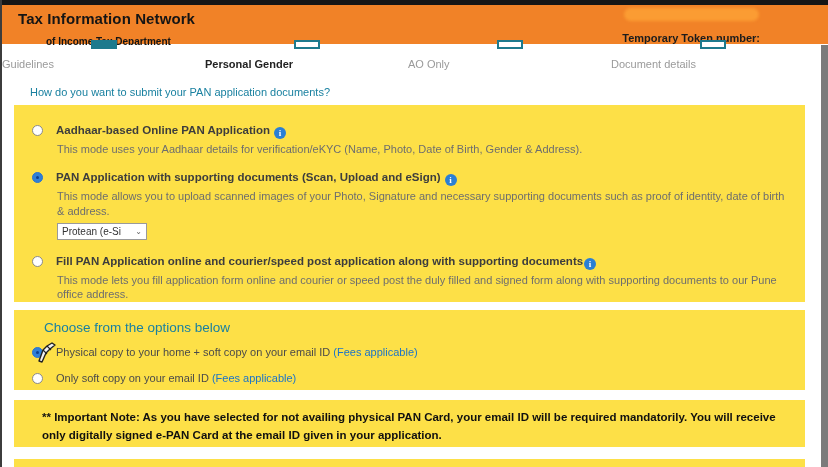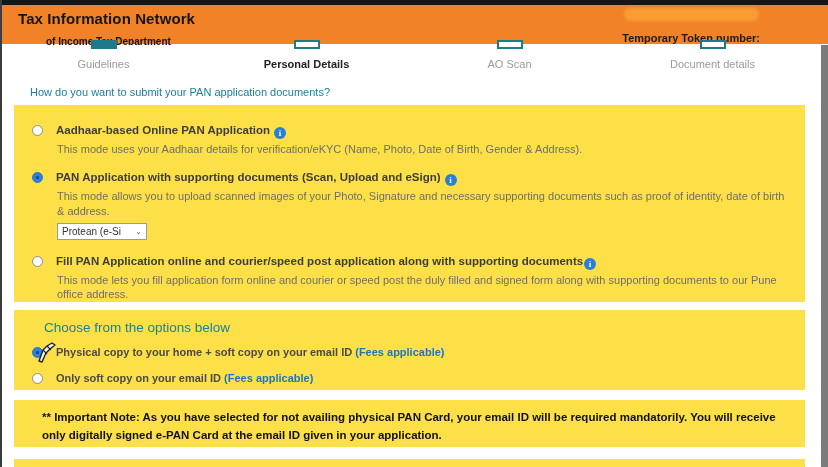--- a/index.html
+++ b/index.html
@@ -13,21 +13,21 @@
   .header{position:absolute;top:5px;left:2px;width:826px;height:39px;background:#F18227;}
   .brand{position:absolute;left:16px;top:5px;}
   .brand-l1{font-size:15px;font-weight:bold;color:#151515;letter-spacing:.1px;}
   .brand-l2{font-size:10px;font-weight:bold;color:#151515;margin-left:28px;margin-top:9px;}
   .token-wrap{position:absolute;right:68px;top:3px;text-align:center;}
   .token-redact{width:135px;height:13px;background:#fb9c33;border-radius:7px;filter:blur(1.5px);margin:0 auto 2px auto;}
   .token-label{font-size:11px;font-weight:600;color:#1c1c1c;white-space:nowrap;margin-top:11px;}
 
   
   .stepper{position:absolute;top:45px;left:2px;width:812px;height:35px;background:#fff;display:flex;}
-  .step{flex:1;position:relative;text-align:center;cursor:default;}
+  .step{flex:1;position:relative;text-align:left;cursor:default;}
   .step-marker{position:absolute;top:-5px;left:50%;transform:translateX(-50%);width:26px;height:9px;border:2px solid #1d7a8d;background:#fff;}
   .step--done .step-marker{background:#1d7a8d;}
   .step-label{margin-top:13px;font-size:11px;color:#9a9a9a;}
   .step--active .step-label{color:#222;font-weight:bold;}
 
   
   .question{position:absolute;top:86px;left:30px;font-size:11px;color:#1980a0;}
 
   
   .panel{position:absolute;left:14px;width:791px;background:#fde047;}
@@ -46,21 +46,21 @@
   .opt-desc{font-size:11px;color:#6e6e6e;margin:3px 0 0 27px;line-height:1.3;}
   .info-icon{display:inline-block;vertical-align:-2px;width:12px;height:12px;border-radius:50%;background:#2a7fd4;color:#fff;font-size:9px;font-weight:bold;text-align:center;line-height:12px;margin-left:4px;cursor:pointer;}
   .info-icon::after{content:"i";font-family:"Liberation Serif",serif;}
   .info-icon--tight{margin-left:1px;}
 
   .selectbox{display:inline-flex;align-items:center;justify-content:space-between;margin:5px 0 0 27px;width:90px;height:17px;background:#fff;border:1px solid #9a9a9a;border-radius:0;padding:0 4px;cursor:pointer;}
   .selectbox-value{font-size:10px;color:#333;white-space:nowrap;overflow:hidden;}
   .selectbox-chevron{font-size:8px;color:#666;margin-left:2px;}
 
   .delivery-heading{font-size:13.5px;color:#1980a0;margin:2px 0 10px 14px;}
-  .d-opt{display:flex;align-items:center;margin-bottom:13px;position:relative;font-weight:bold;}
+  .d-opt{display:flex;align-items:center;margin-bottom:13px;position:relative;}
   .d-label{font-size:11px;color:#4a4a4a;}
   .fees{color:#1b74c8;}
   .cursor-glyph{position:absolute;left:6px;top:-4px;z-index:10;pointer-events:none;}
 
   .note-text{font-size:11.5px;font-weight:bold;color:#101010;line-height:1.55;}
 </style>
 </head>
 <body>
 
 <div class="screen">
@@ -79,25 +79,25 @@
     </div>
   </div>
 
   <div class="stepper">
     <div class="step step--done">
       <div class="step-marker"></div>
       <div class="step-label">Guidelines</div>
     </div>
     <div class="step step--active">
       <div class="step-marker"></div>
-      <div class="step-label">Personal Details</div>
+      <div class="step-label">Personal Gender</div>
     </div>
     <div class="step">
       <div class="step-marker"></div>
-      <div class="step-label">AO Scan</div>
+      <div class="step-label">AO Only</div>
     </div>
     <div class="step">
       <div class="step-marker"></div>
       <div class="step-label">Document details</div>
     </div>
   </div>
 
   <div class="question">How do you want to submit your PAN application documents?</div>
 
   <div class="panel panel-modes">

